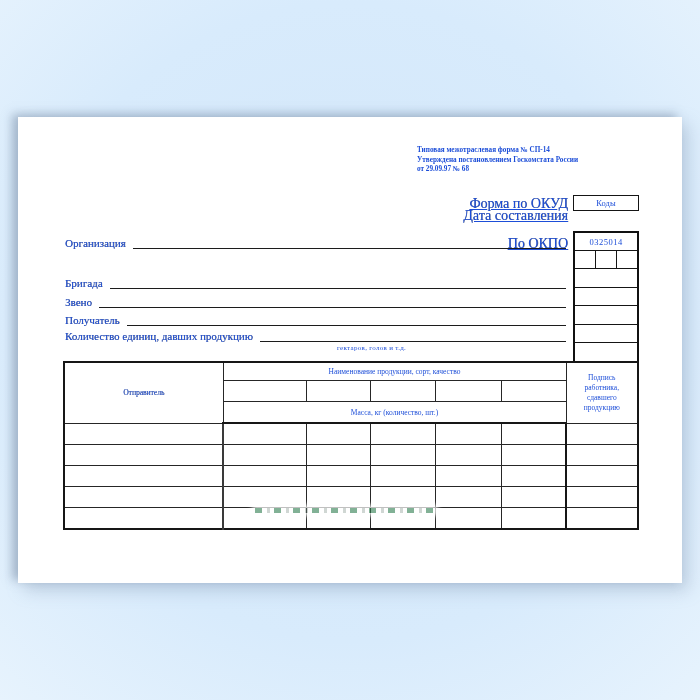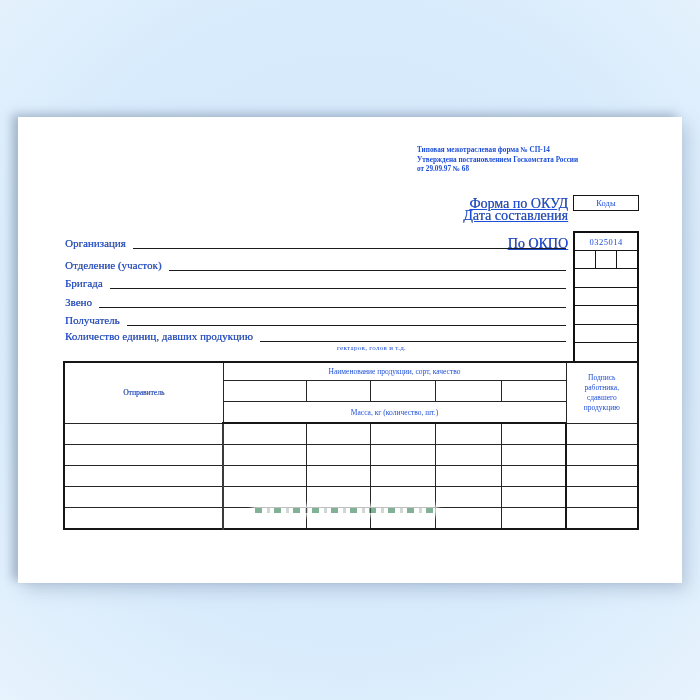--- a/index.html
+++ b/index.html
@@ -83,24 +83,20 @@
       <div class="row blank"></div>
       <div class="row blank"></div>
       <div class="row blank"></div>
       <div class="row blank"></div>
       <div class="row blank"></div>
     </div>
   </div>
 
   <div class="field" style="top:119px;">
     <span class="lbl">Организация</span>
-    <span class="line"></span>
-  </div>
-  <div class="field" style="top:141px;">
-    <span class="lbl">Отделение (участок)</span>
     <span class="line"></span>
   </div>
   <div class="field" style="top:159px;">
     <span class="lbl">Бригада</span>
     <span class="line"></span>
   </div>
   <div class="field" style="top:196px;">
     <span class="lbl">Получатель</span>
     <span class="line"></span>
   </div>

